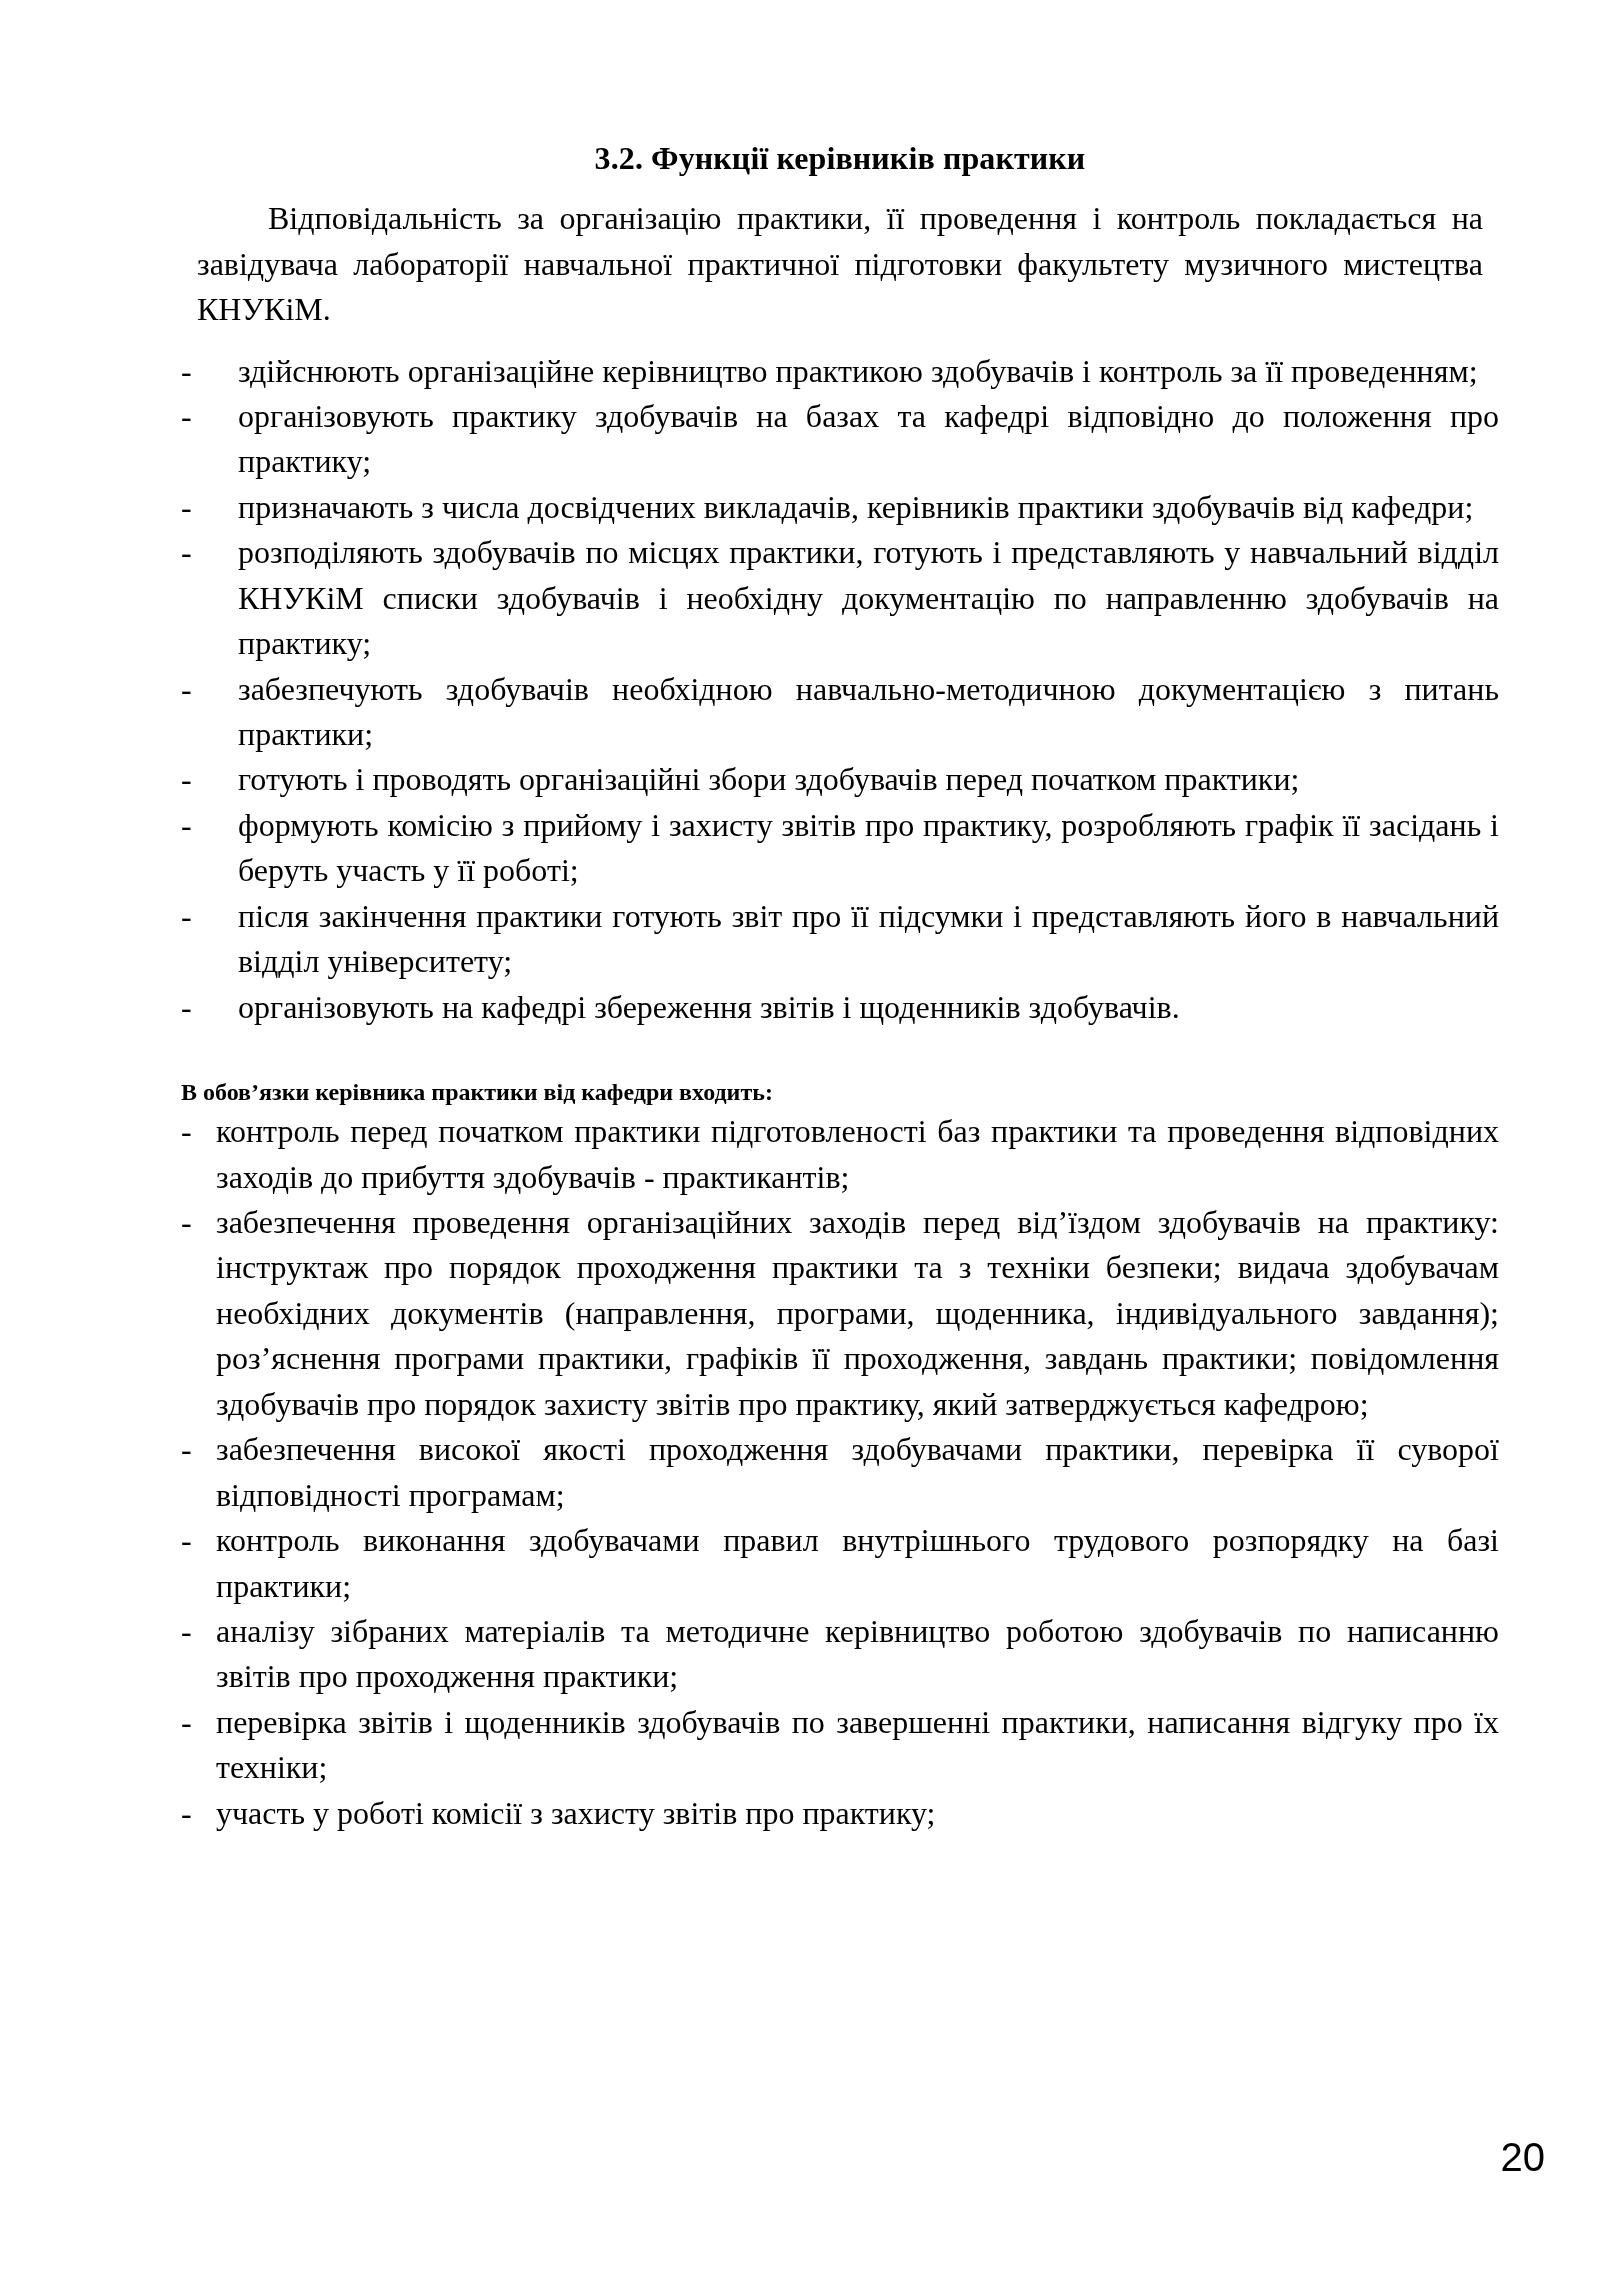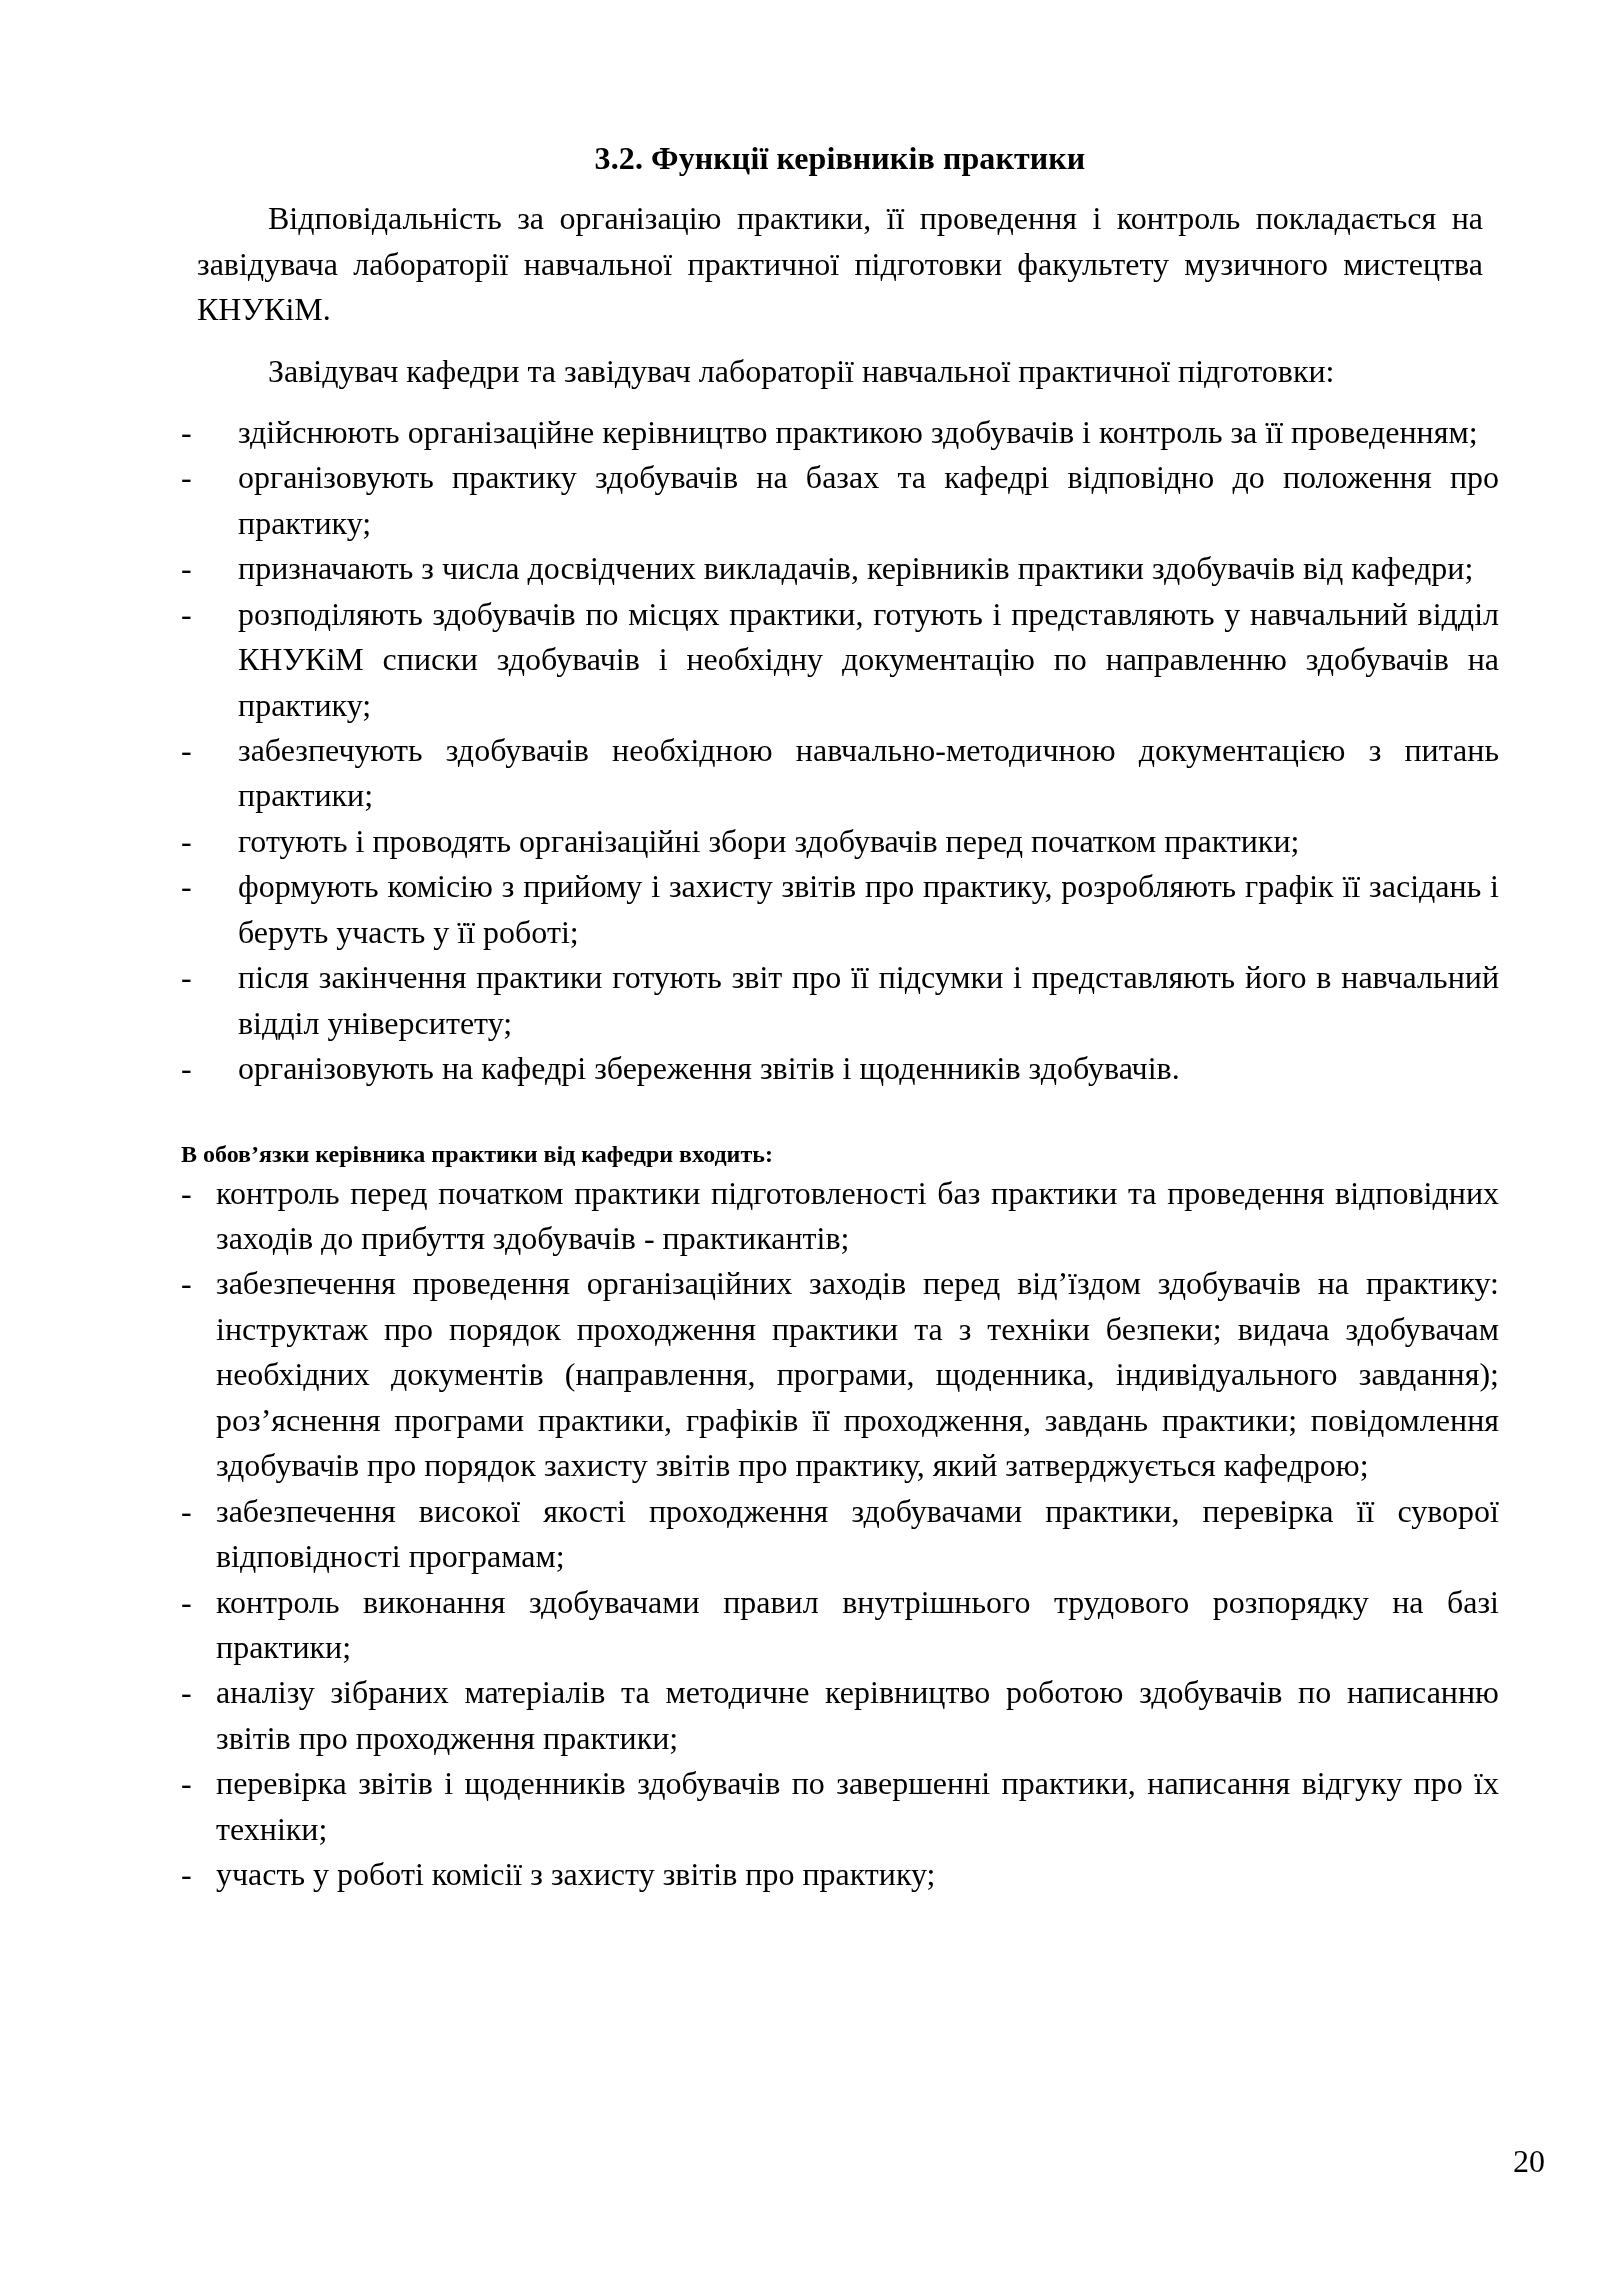--- a/index.html
+++ b/index.html
@@ -84,39 +84,38 @@
     margin: 0;
     text-align: left;
   }
 
   .spacer-lg { height: 45px; }
 
   .page-number {
     position: absolute;
     right: 76px;
     bottom: 116px;
-    font-size: 32px;
+    font-size: 40px;
     line-height: 1;
-    font-family: Liberation Serif, serif;
+    font-family: Liberation Sans, sans-serif;
   }
 
   
   .para, ul.bullets > li > .txt { text-align-last: left; }
 </style>
 </head>
 <body>
 
 <div class="page">
   <div class="content">
 
     <h1 class="doc-title">3.2. Функції керівників практики</h1>
 
     <p class="para">Відповідальність за організацію практики, її проведення і контроль покладається на завідувача лабораторії навчальної практичної підготовки факультету музичного мистецтва КНУКіМ.</p>
 
-    <p class="para">Завідувач кафедри та завідувач лабораторії навчальної практичної підготовки:</p>
 
     <ul class="bullets list-a">
       <li>
         <span class="dash">-</span>
         <span class="txt">здійснюють організаційне керівництво практикою здобувачів і контроль за її проведенням;</span>
       </li>
       <li>
         <span class="dash">-</span>
         <span class="txt">організовують практику здобувачів на базах та кафедрі відповідно до положення про практику;</span>
       </li>

